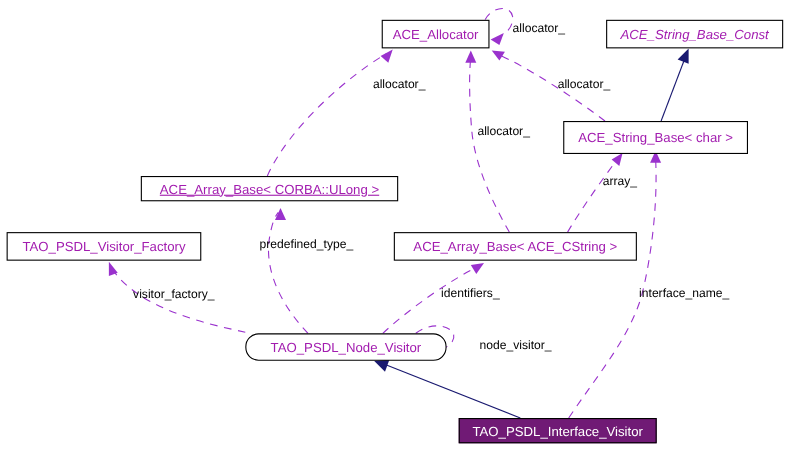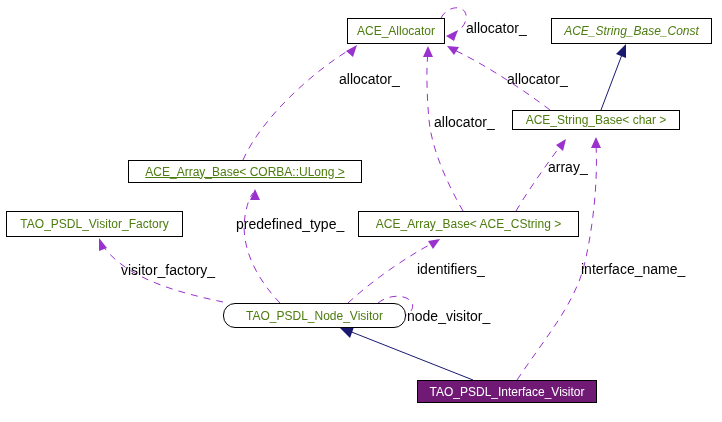--- a/index.html
+++ b/index.html
@@ -31,37 +31,37 @@
     stroke: #191970;
     stroke-width: 1;
   }
   .uses-arrow { fill: #9a32cd; stroke: none; }
   .inherit-arrow { fill: #191970; stroke: none; }
   .node {
     position: absolute;
     box-sizing: border-box;
     border: 1px solid #000000;
     background: #ffffff;
-    color: #4d7c0f;
+    color: #a21caf;
     font-size: 12px;
     text-align: center;
     white-space: nowrap;
     display: flex;
     align-items: center;
     justify-content: center;
     cursor: pointer;
   }
   .node.current {
     background: #701a75;
     color: #ffffff;
     cursor: default;
   }
   .edge-label {
     position: absolute;
-    font-size: 14px;
+    font-size: 11px;
     color: #000000;
     white-space: nowrap;
   }
 </style>
 </head>
 <body>
 
 <div id="stage">
 
   <svg id="edge-layer" viewBox="0 0 722 422" xmlns="http://www.w3.org/2000/svg">
@@ -124,21 +124,21 @@
     <g>
       <path class="uses-line" d="M 517,380 C 543,341 571,309 583,270 C 593,231 598,182 596,144"></path>
       <polygon class="uses-arrow" points="596,137 601,148 591,148"></polygon>
     </g>
   </svg>
 
   <div class="node" style="left:347px; top:18px; width:98px; height:26px;">ACE_Allocator</div>
 
   <div class="node" style="left:551px; top:18px; width:161px; height:26px;font-style:italic;">ACE_String_Base_Const</div>
 
-  <div class="node" style="left:512px; top:110px; width:168px; height:20px;">ACE_String_Base&lt; char &gt;</div>
+  <div class="node" style="left:512px; top:110px; width:168px; height:30px;">ACE_String_Base&lt; char &gt;</div>
 
   <div class="node" style="left:128px; top:160px; width:234px; height:23px;text-decoration:underline;">ACE_Array_Base&lt; CORBA::ULong &gt;</div>
 
   <div class="node" style="left:6px; top:211px; width:177px; height:26px;">TAO_PSDL_Visitor_Factory</div>
 
   <div class="node" style="left:358px; top:211px; width:221px; height:26px;">ACE_Array_Base&lt; ACE_CString &gt;</div>
 
   <div class="node" style="left:223px; top:303px; width:183px; height:25px;border-radius:12px;">TAO_PSDL_Node_Visitor</div>
 
   <div class="node current" style="left:417px; top:380px; width:180px; height:23px;">TAO_PSDL_Interface_Visitor</div>
@@ -150,19 +150,19 @@
   <div class="edge-label" style="left:507px; top:71px;">allocator_</div>
 
   <div class="edge-label" style="left:434px; top:114px;">allocator_</div>
 
   <div class="edge-label" style="left:548px; top:159px;">array_</div>
 
   <div class="edge-label" style="left:236px; top:216px;">predefined_type_</div>
 
   <div class="edge-label" style="left:121px; top:262px;">visitor_factory_</div>
 
-  <div class="edge-label" style="left:401px; top:261px;margin-left:16px;">identifiers_</div>
+  <div class="edge-label" style="left:401px; top:261px;">identifiers_</div>
 
   <div class="edge-label" style="left:581px; top:261px;">interface_name_</div>
 
-  <div class="edge-label" style="left:407px; top:308px;">node_visitor_</div>
+  <div class="edge-label" style="left:407px; top:308px;padding-left:29px;">node_visitor_</div>
 
 </div>
 
 </body></html>

